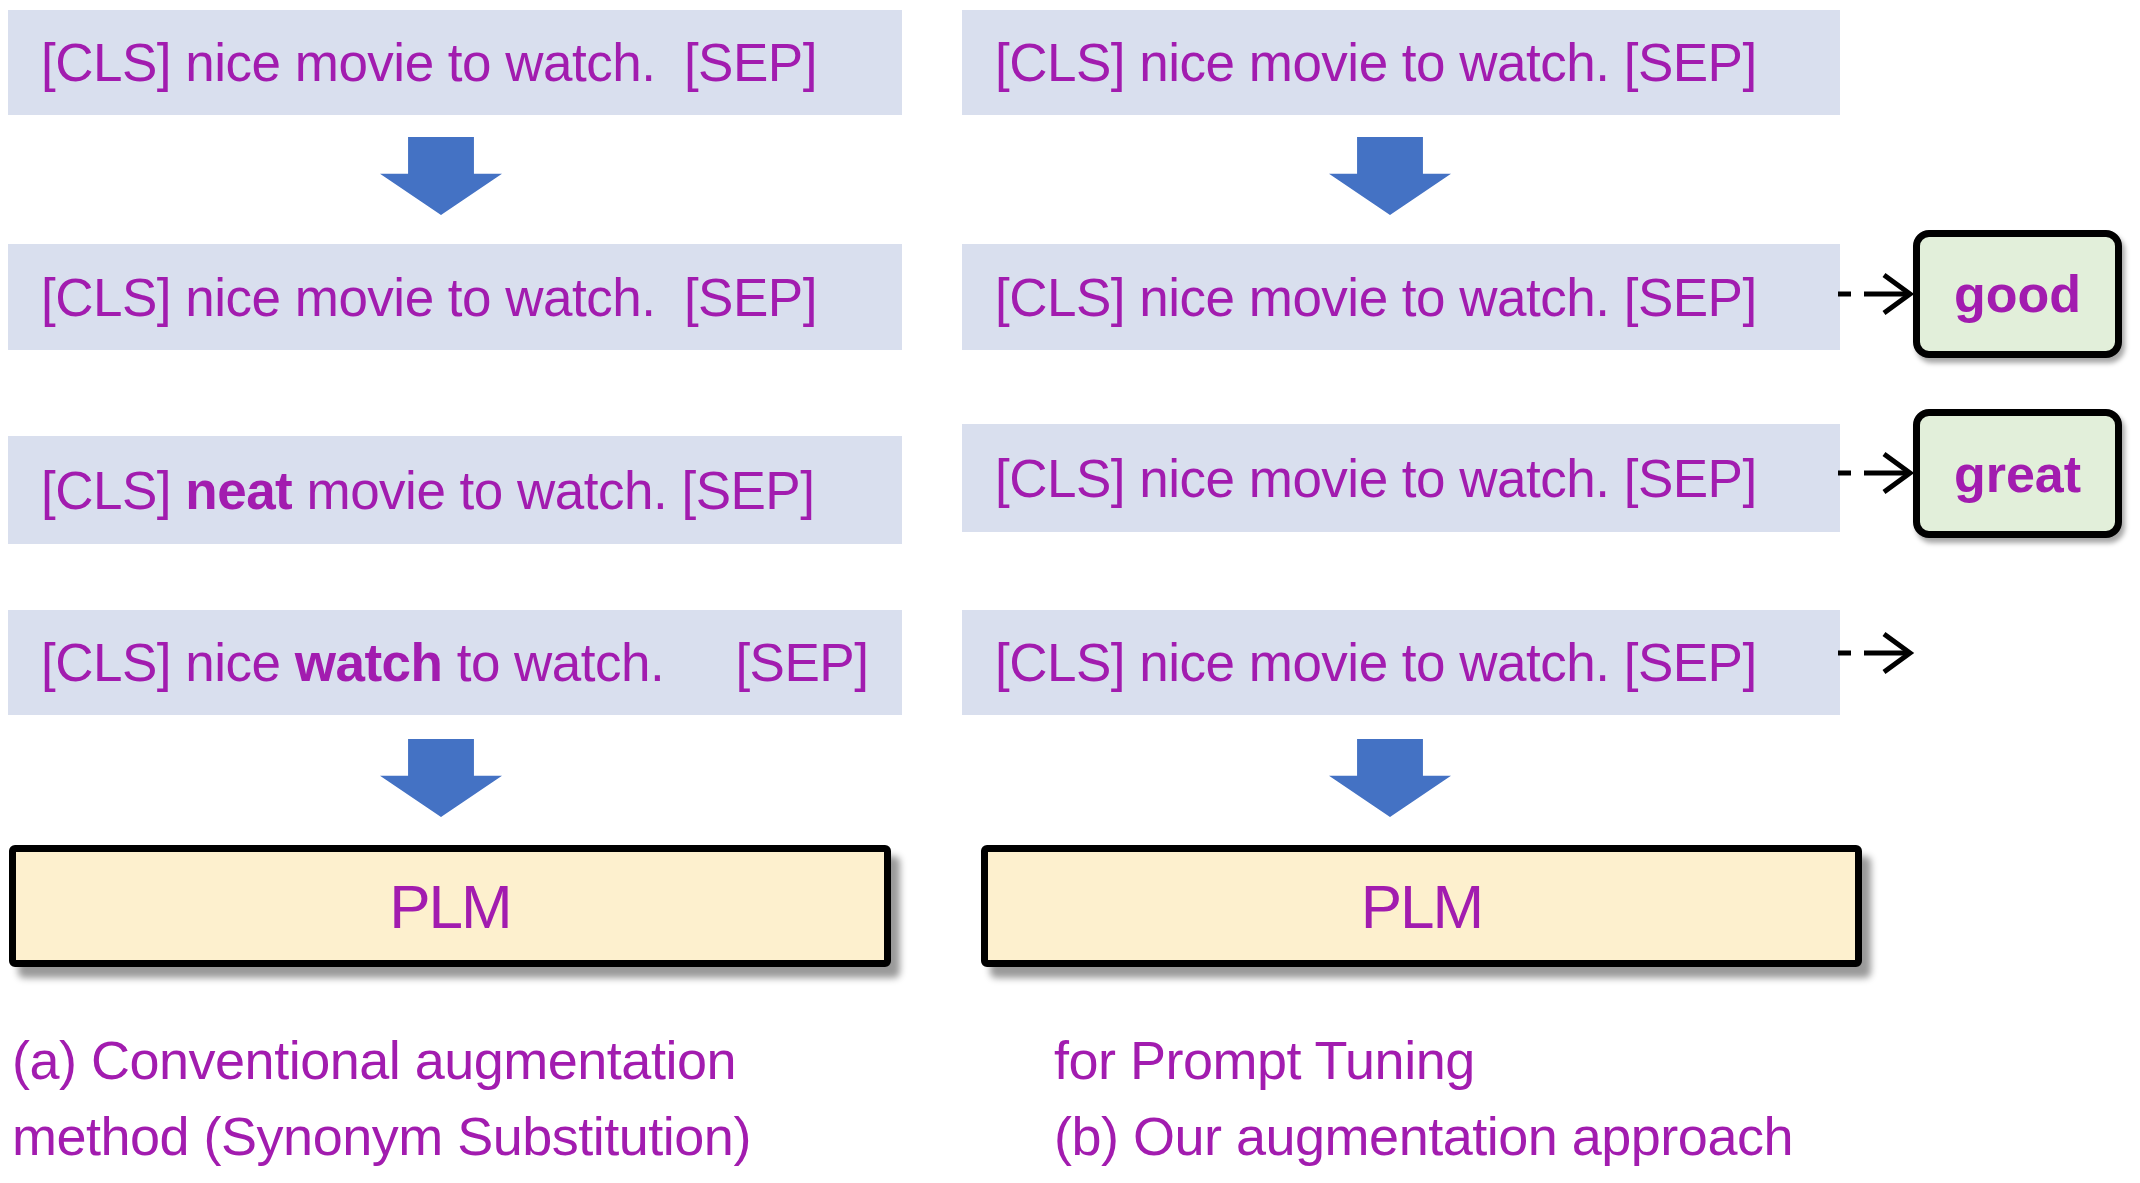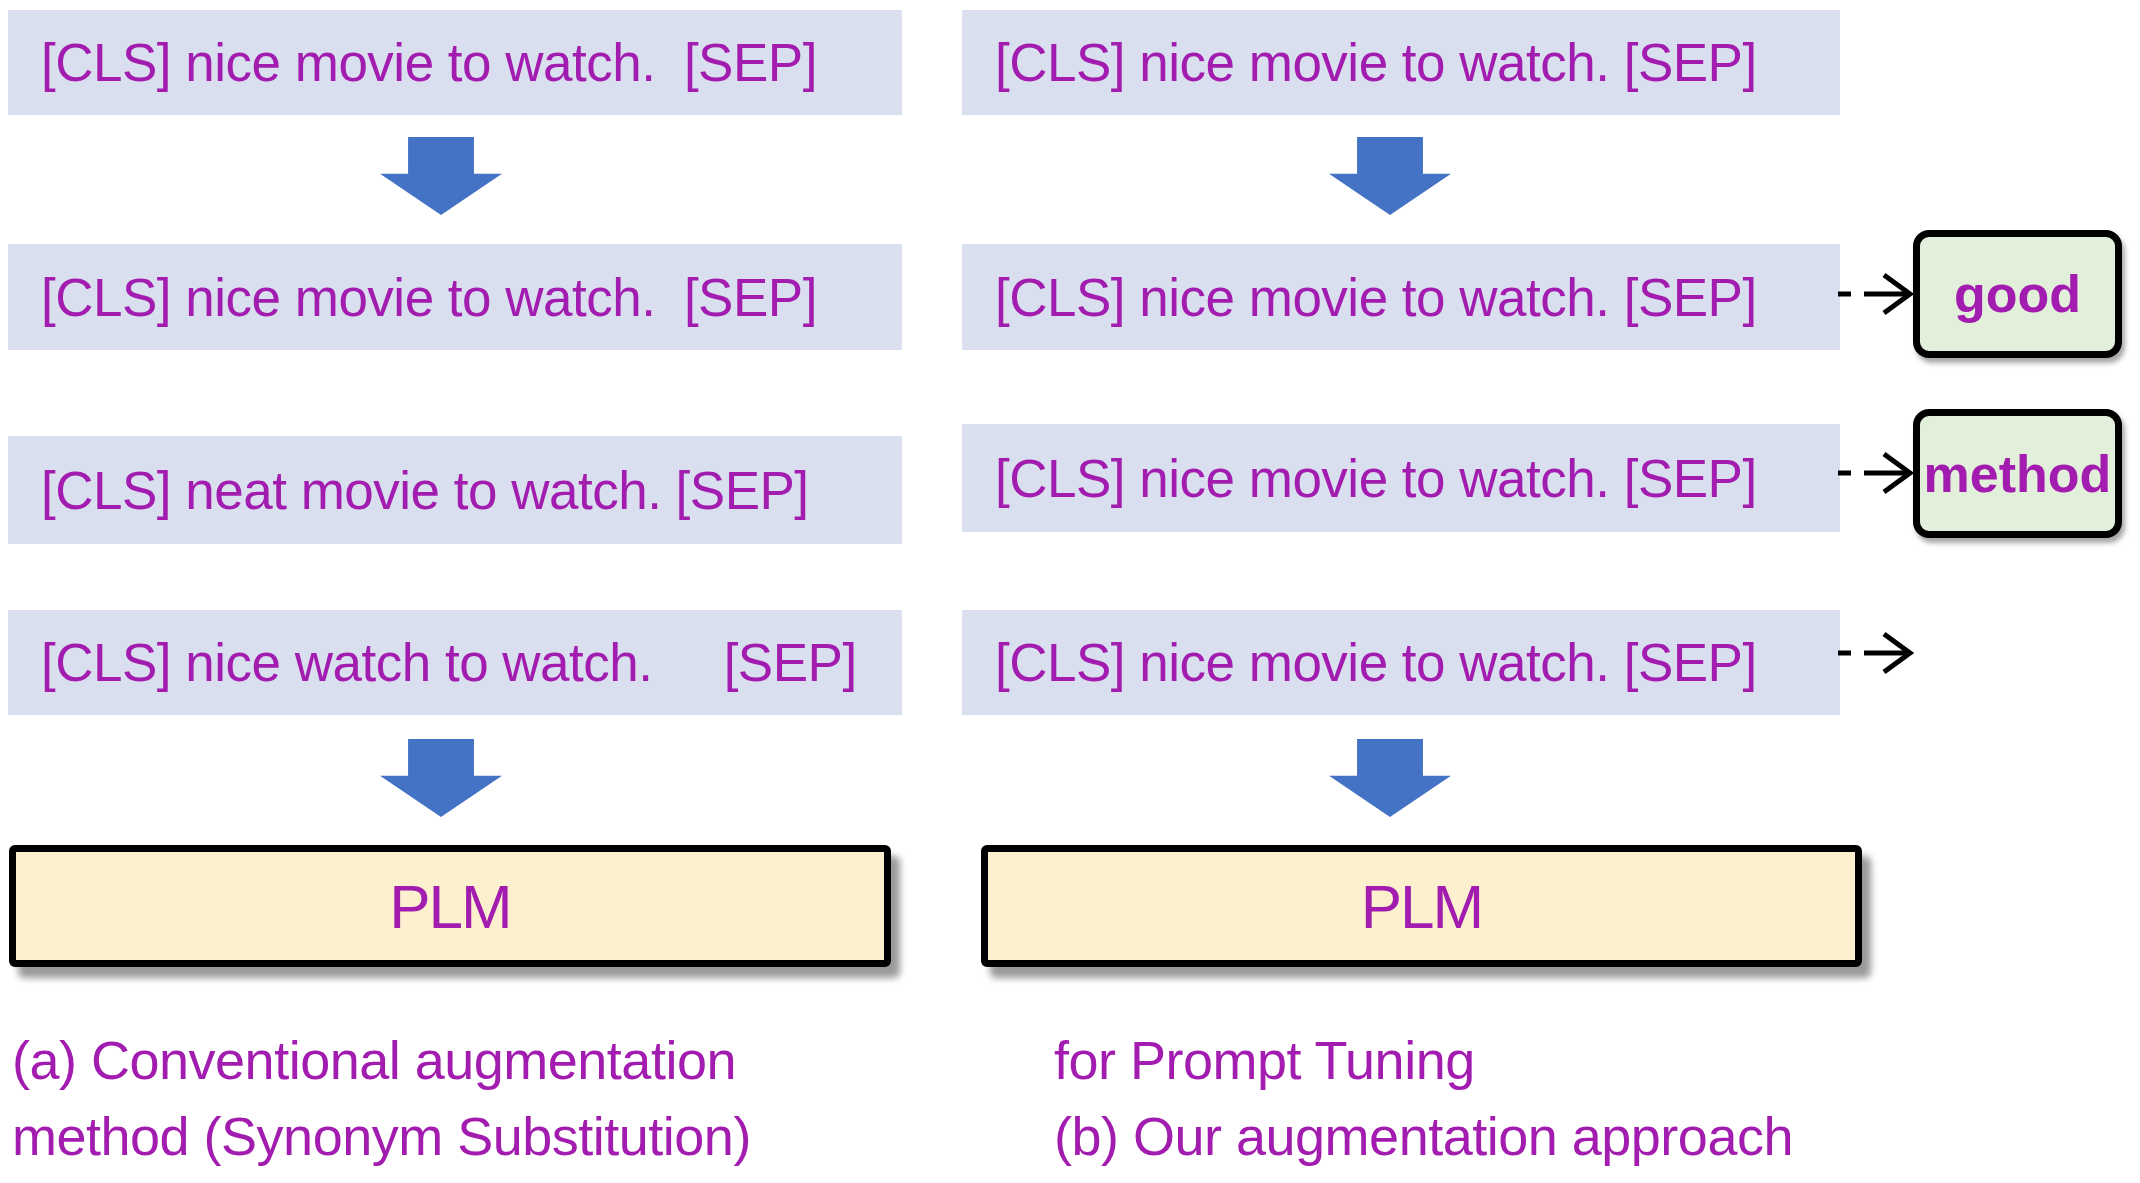--- a/index.html
+++ b/index.html
@@ -19,21 +19,21 @@
     position: absolute;
     background: #d9dfee;
     display: flex;
     align-items: center;
     padding-left: 33px;
     font-size: 53px;
     letter-spacing: -0.5px;
     box-sizing: border-box;
   }
   .seq span { white-space: pre; }
-  .bold { font-weight: normal; }
+  .bold { font-weight: bold; }
 
   .a-row1 { left: 8px;   top: 10px;  width: 894px; height: 105px; }
   .a-row2 { left: 8px;   top: 244px; width: 894px; height: 106px; }
   .a-row3 { left: 8px;   top: 424px; width: 894px; height: 108px; margin-top: 12px; }
   .a-row4 { left: 8px;   top: 610px; width: 894px; height: 105px; }
   .b-row1 { left: 962px; top: 10px;  width: 878px; height: 105px; }
   .b-row2 { left: 962px; top: 244px; width: 878px; height: 106px; }
   .b-row3 { left: 962px; top: 424px; width: 878px; height: 108px; }
   .b-row4 { left: 962px; top: 610px; width: 878px; height: 105px; }
 
@@ -178,21 +178,21 @@
   <svg class="dash-arrow dash-3" viewBox="0 0 82 44" xmlns="http://www.w3.org/2000/svg">
     <line x1="4" y1="22" x2="17" y2="22" stroke="#000" stroke-width="5"></line>
     <line x1="30" y1="22" x2="72" y2="22" stroke="#000" stroke-width="5"></line>
     <polyline points="50,3 76,22 50,41" fill="none" stroke="#000" stroke-width="5"></polyline>
   </svg>
 
   <div class="label-box label-good">
     <span>good</span>
   </div>
   <div class="label-box label-great">
-    <span>method</span>
+    <span>great</span>
   </div>
 
   <div class="down-arrow arrow-b2"></div>
 
   <div class="plm plm-b">
     <span>PLM</span>
   </div>
 
   <div class="caption caption-b">
     <div>for Prompt Tuning</div>

